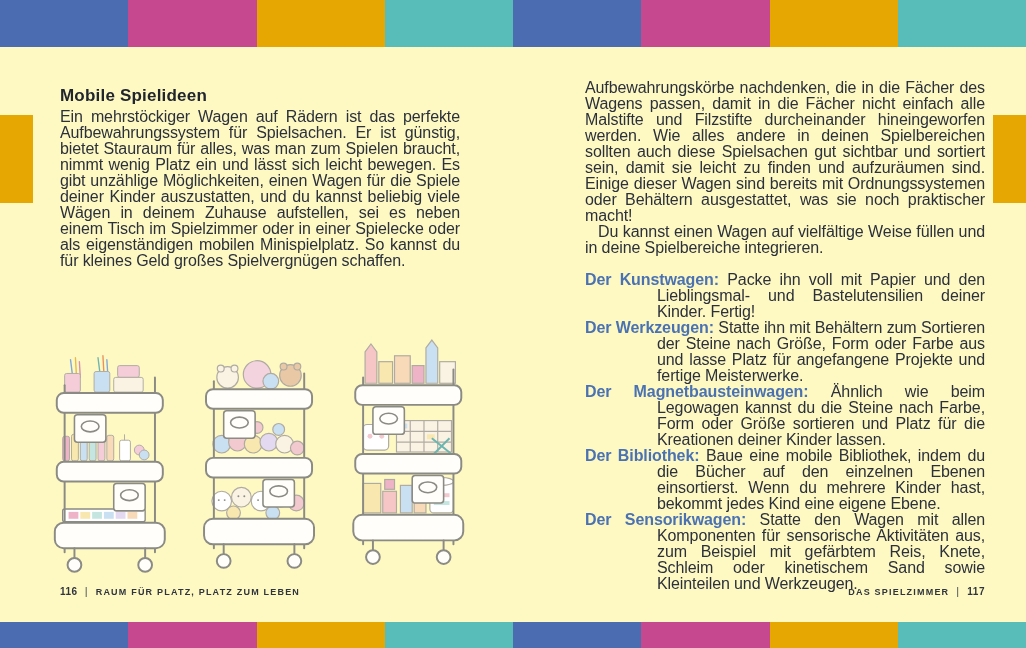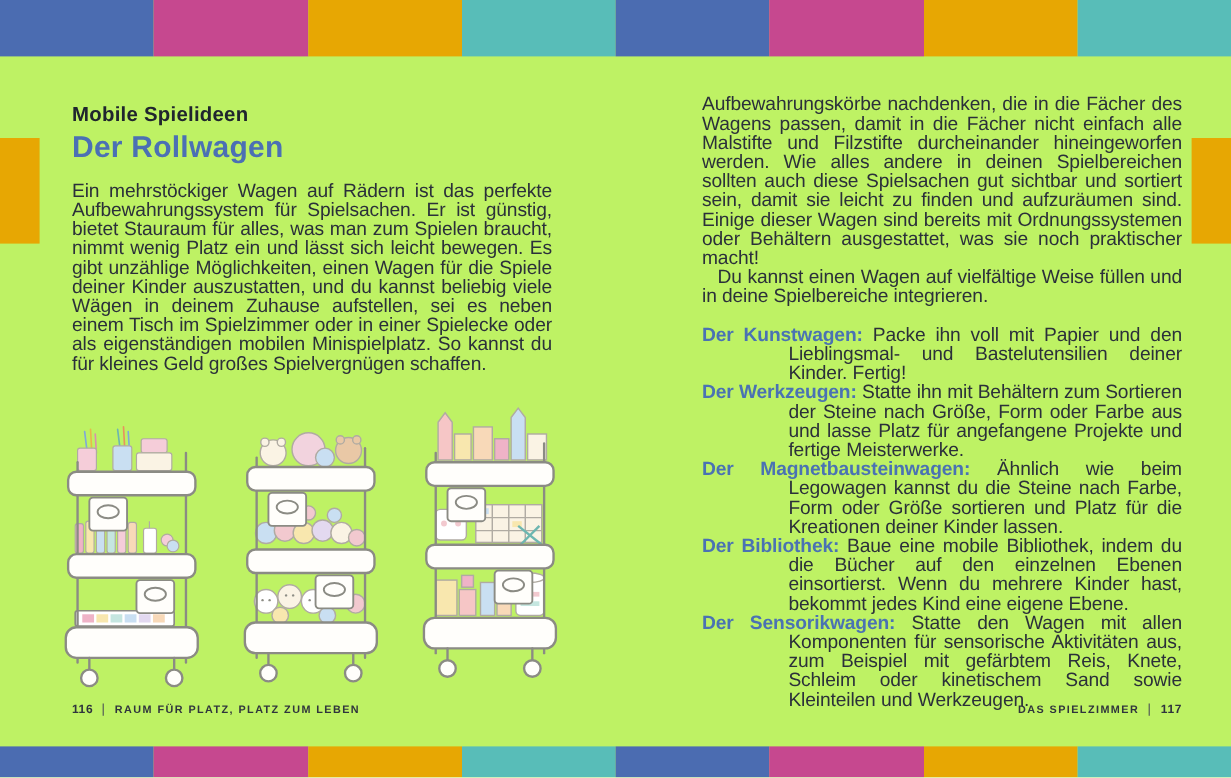--- a/index.html
+++ b/index.html
@@ -1,19 +1,19 @@
 <!DOCTYPE html>
 <html lang="de"><head>
 <meta charset="utf-8">
 <style>
   * { box-sizing: border-box; }
   html,body { margin:0; padding:0; background:#ffffff; }
   .spread {
     position:relative; width:1026px; height:648px; overflow:hidden;
-    background:#bef264;
+    background:#fef9c3;
     font-family:"Liberation Sans", sans-serif;
     color:#2b303a;
   }
   
   .bar { position:absolute; left:0; width:1026px; display:flex; }
   .bar.top { top:0; height:47px; }
   .bar.bottom { top:622px; height:26px; }
   .bar .block { flex:1 1 0; }
   .side-tab { position:absolute; top:115px; width:33px; height:88px; }
   .side-tab.left { left:0; }
@@ -54,21 +54,20 @@
     <div class="block" style="background: rgb(198, 72, 143);"></div>
     <div class="block" style="background: rgb(231, 167, 3);"></div>
     <div class="block" style="background: rgb(88, 189, 184);"></div>
   </div>
 
   <div class="side-tab left" style="background: rgb(231, 167, 3);"></div>
   <div class="side-tab right" style="background: rgb(231, 167, 3);"></div>
 
   <div class="col col-left">
     <h3 class="kicker">Mobile Spielideen</h3>
-    <h1 class="title" style="color: rgb(75, 112, 180);">Der Rollwagen</h1>
     <div class="body-text">
       <p>Ein mehrstöckiger Wagen auf Rädern ist das perfekte Aufbewahrungssystem für Spielsachen. Er ist günstig, bietet Stauraum für alles, was man zum Spielen braucht, nimmt wenig Platz ein und lässt sich leicht bewegen. Es gibt unzählige Möglichkeiten, einen Wagen für die Spiele deiner Kinder auszustatten, und du kannst beliebig viele Wägen in deinem Zuhause aufstellen, sei es neben einem Tisch im Spielzimmer oder in einer Spielecke oder als eigenständigen mobilen Minispielplatz. So kannst du für kleines Geld großes Spielvergnügen schaffen.</p>
     </div>
   </div>
 
   <svg class="illustration" viewBox="0 0 440 252" xmlns="http://www.w3.org/2000/svg">
     <defs>
       <g id="cartframe" stroke="#8b8b84" stroke-width="2" fill="none" stroke-linecap="round">
         <line x1="14" y1="50" x2="14" y2="220"></line>
         <line x1="106" y1="42" x2="106" y2="220"></line>

